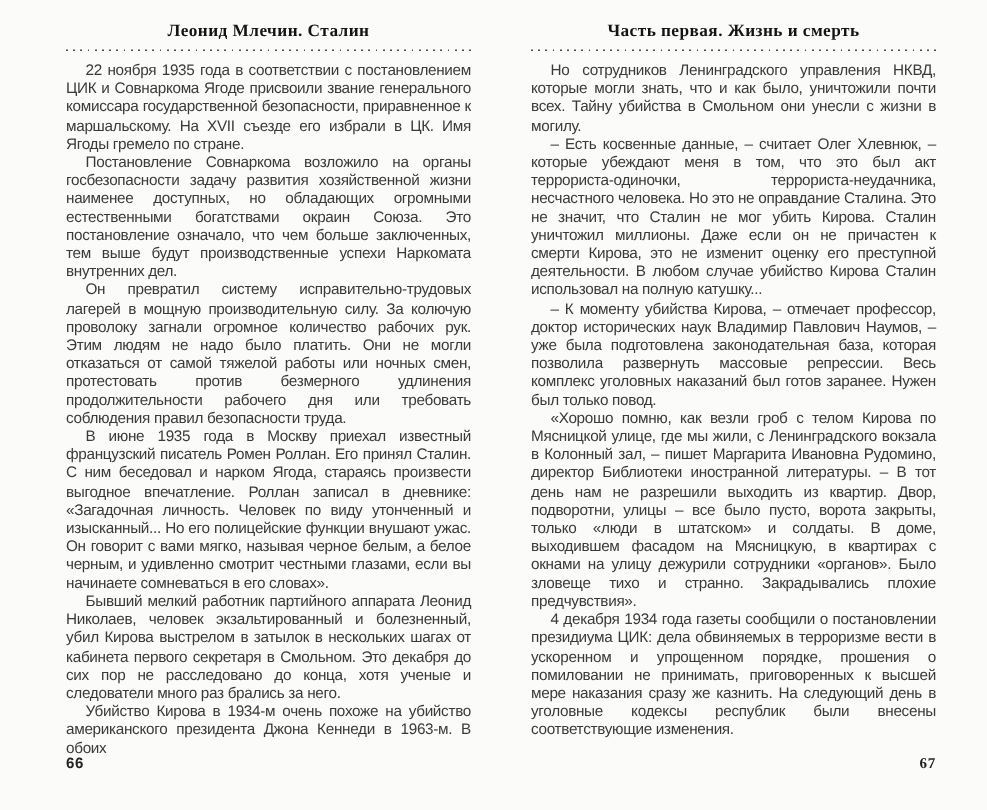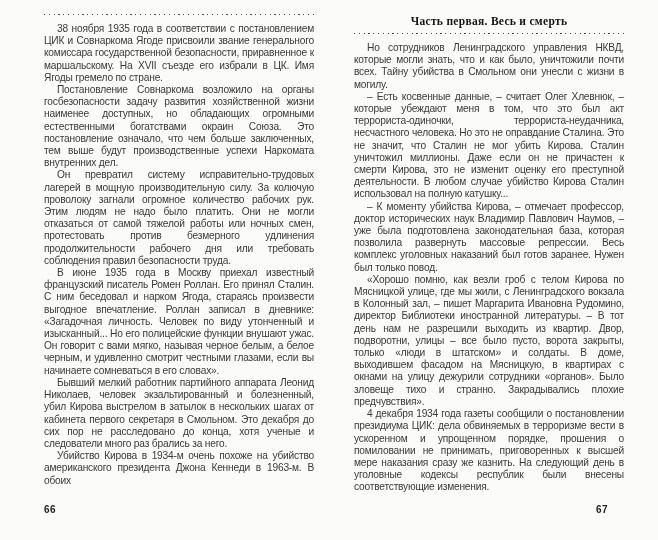--- a/index.html
+++ b/index.html
@@ -62,42 +62,43 @@
   }
   .page-number {
     position: absolute;
     top: 490px;
     font-weight: bold;
     font-size: 10px;
     letter-spacing: 0.5px;
     color: #222;
   }
   .page-left .page-number  { left: 0; text-align: center; }
-  .page-right .page-number { right: 16px; }
+  .page-right .page-number { right: 0; font-family: Liberation Serif, serif; }
 </style>
 </head>
 <body>
 
 <div class="spread">
 
   <div class="page page-left">
+    <div class="running-header">Леонид Млечин. Сталин</div>
     <div class="header-divider"></div>
     <div class="body-text">
-      <p>38 ноября 1935 года в соответствии с постановлением ЦИК и Совнаркома Ягоде присвоили звание генерального комиссара государственной безопасности, приравненное к маршальскому. На XVII съезде его избрали в ЦК. Имя Ягоды гремело по стране.</p>
+      <p>22 ноября 1935 года в соответствии с постановлением ЦИК и Совнаркома Ягоде присвоили звание генерального комиссара государственной безопасности, приравненное к маршальскому. На XVII съезде его избрали в ЦК. Имя Ягоды гремело по стране.</p>
       <p>Постановление Совнаркома возложило на органы госбезопасности задачу развития хозяйственной жизни наименее доступных, но обладающих огромными естественными богатствами окраин Союза. Это постановление означало, что чем больше заключенных, тем выше будут производственные успехи Наркомата внутренних дел.</p>
       <p>Он превратил систему исправительно-трудовых лагерей в мощную производительную силу. За колючую проволоку загнали огромное количество рабочих рук. Этим людям не надо было платить. Они не могли отказаться от самой тяжелой работы или ночных смен, протестовать против безмерного удлинения продолжительности рабочего дня или требовать соблюдения правил безопасности труда.</p>
       <p>В июне 1935 года в Москву приехал известный французский писатель Ромен Роллан. Его принял Сталин. С ним беседовал и нарком Ягода, стараясь произвести выгодное впечатление. Роллан записал в дневнике: «Загадочная личность. Человек по виду утонченный и изысканный... Но его полицейские функции внушают ужас. Он говорит с вами мягко, называя черное белым, а белое черным, и удивленно смотрит честными глазами, если вы начинаете сомневаться в его словах».</p>
       <p>Бывший мелкий работник партийного аппарата Леонид Николаев, человек экзальтированный и болезненный, убил Кирова выстрелом в затылок в нескольких шагах от кабинета первого секретаря в Смольном. Это декабря до сих пор не расследовано до конца, хотя ученые и следователи много раз брались за него.</p>
       <p>Убийство Кирова в 1934-м очень похоже на убийство американского президента Джона Кеннеди в 1963-м. В обоих</p>
     </div>
     <div class="page-number">66</div>
   </div>
 
   <div class="page page-right">
-    <div class="running-header">Часть первая. Весь и смерть</div>
+    <div class="running-header">Часть первая. Жизнь и смерть</div>
     <div class="header-divider"></div>
     <div class="body-text">
       <p>Но сотрудников Ленинградского управления НКВД, которые могли знать, что и как было, уничтожили почти всех. Тайну убийства в Смольном они унесли с жизни в могилу.</p>
       <p>– Есть косвенные данные, – считает Олег Хлевнюк, – которые убеждают меня в том, что это был акт террориста-одиночки, террориста-неудачника, несчастного человека. Но это не оправдание Сталина. Это не значит, что Сталин не мог убить Кирова. Сталин уничтожил миллионы. Даже если он не причастен к смерти Кирова, это не изменит оценку его преступной деятельности. В любом случае убийство Кирова Сталин использовал на полную катушку...</p>
       <p>– К моменту убийства Кирова, – отмечает профессор, доктор исторических наук Владимир Павлович Наумов, – уже была подготовлена законодательная база, которая позволила развернуть массовые репрессии. Весь комплекс уголовных наказаний был готов заранее. Нужен был только повод.</p>
       <p>«Хорошо помню, как везли гроб с телом Кирова по Мясницкой улице, где мы жили, с Ленинградского вокзала в Колонный зал, – пишет Маргарита Ивановна Рудомино, директор Библиотеки иностранной литературы. – В тот день нам не разрешили выходить из квартир. Двор, подворотни, улицы – все было пусто, ворота закрыты, только «люди в штатском» и солдаты. В доме, выходившем фасадом на Мясницкую, в квартирах с окнами на улицу дежурили сотрудники «органов». Было зловеще тихо и странно. Закрадывались плохие предчувствия».</p>
       <p>4 декабря 1934 года газеты сообщили о постановлении президиума ЦИК: дела обвиняемых в терроризме вести в ускоренном и упрощенном порядке, прошения о помиловании не принимать, приговоренных к высшей мере наказания сразу же казнить. На следующий день в уголовные кодексы республик были внесены соответствующие изменения.</p>
 
     </div>
     <div class="page-number">67</div>

